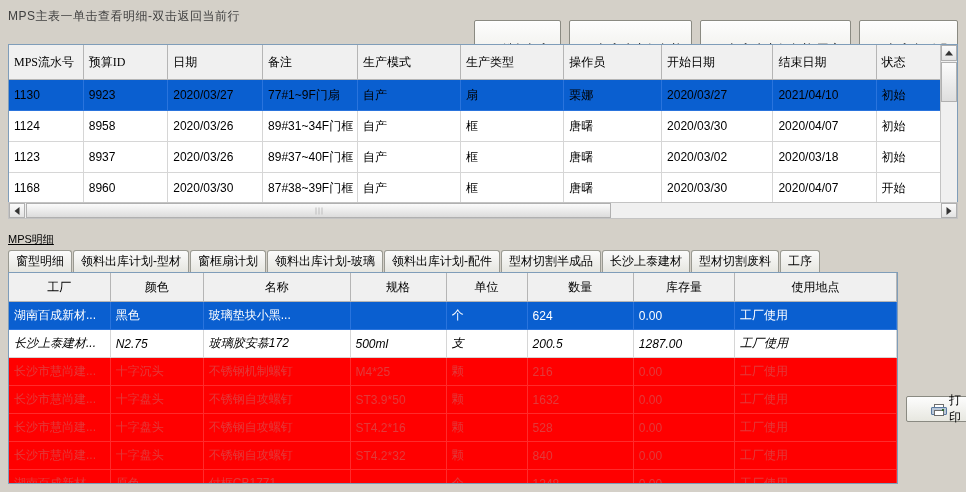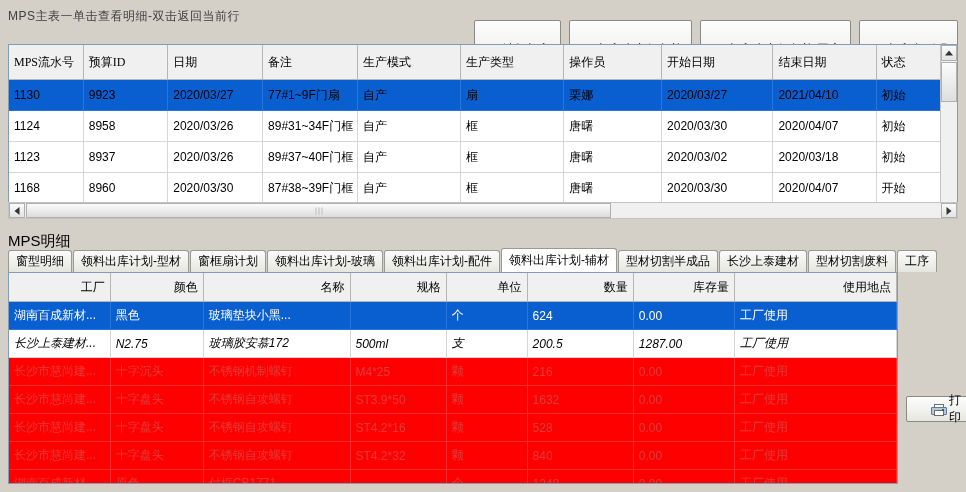--- a/index.html
+++ b/index.html
@@ -218,21 +218,22 @@
     transform: translate(-50%,-50%);
     width: 1px; height: 7px; background: #bdbdbd;
     box-shadow: -3px 0 0 #bdbdbd, 3px 0 0 #bdbdbd;
   }
 
   
   .detail-title {
     position: absolute;
     left: 8px;
     top: 232px;
-    font-size: 15px;
+    font-size: 11px;
+    text-decoration: underline;
   }
 
   .tabs {
     position: absolute;
     left: 8px;
     top: 250px;
     width: 950px;
     height: 22px;
     display: flex;
     align-items: flex-end;
@@ -276,21 +277,21 @@
     border-collapse: collapse;
     table-layout: fixed;
     width: 100%;
     font-size: 12px;
   }
   table.dgrid th {
     background: #f0f0f0;
     border-right: 1px solid #b5b5b5;
     border-bottom: 1px solid #b5b5b5;
     font-weight: normal;
-    text-align: right;
+    text-align: center;
     padding: 3px 5px;
     height: 22px;
     white-space: nowrap;
     overflow: hidden;
   }
   table.dgrid td {
     border-right: 1px solid #d6d6d6;
     border-bottom: 1px solid #d6d6d6;
     padding: 3px 5px;
     height: 21px;
@@ -503,21 +504,20 @@
   </div>
 
   <div class="detail-title">MPS明细</div>
 
   <div class="tabs">
     <div class="tab">窗型明细</div>
     <div class="tab">领料出库计划-型材</div>
     <div class="tab">窗框扇计划</div>
     <div class="tab">领料出库计划-玻璃</div>
     <div class="tab">领料出库计划-配件</div>
-    <div class="tab active">领料出库计划-辅材</div>
     <div class="tab">型材切割半成品</div>
     <div class="tab">长沙上泰建材</div>
     <div class="tab">型材切割废料</div>
     <div class="tab">工序</div>
   </div>
 
   <div class="detail-wrap">
     <table class="dgrid">
       <colgroup>
         <col class="d0">

